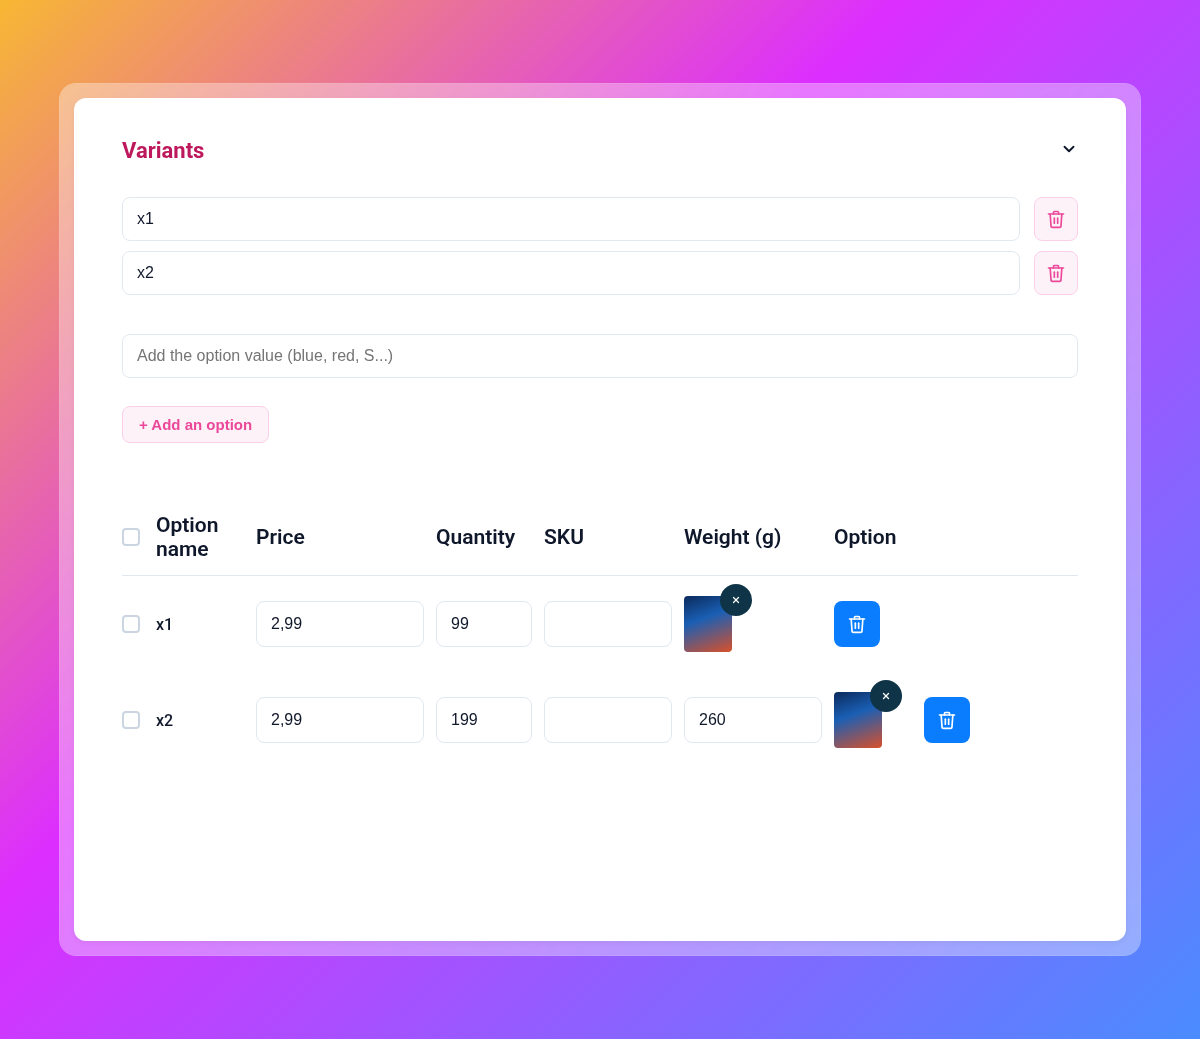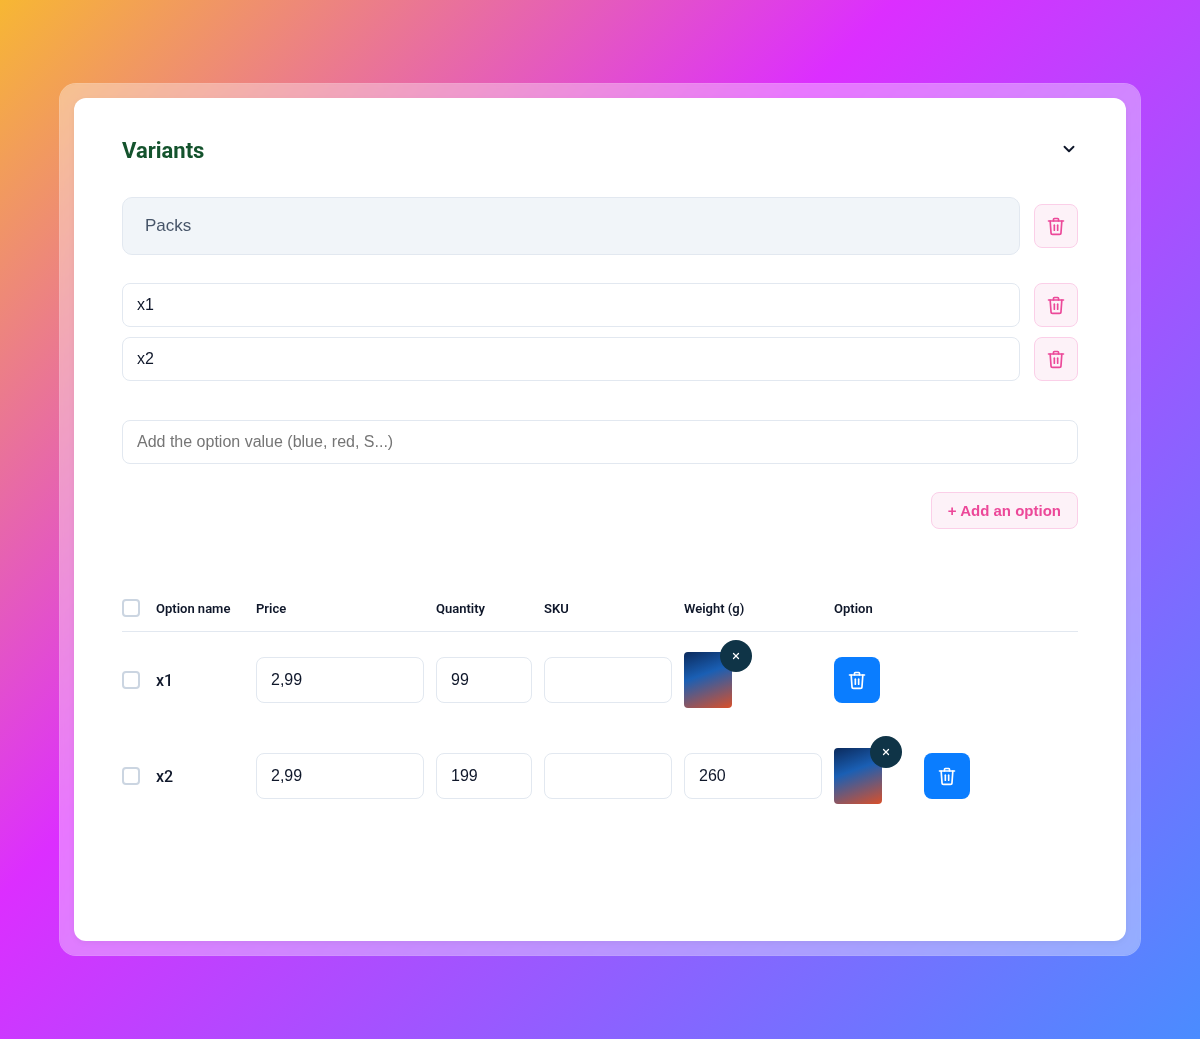--- a/index.html
+++ b/index.html
@@ -33,21 +33,21 @@
     overflow: hidden;
   }
   .section-header {
     display: flex;
     justify-content: space-between;
     align-items: center;
   }
   .section-title {
     font-size: 22px;
     font-weight: 700;
-    color: #14532d;
+    color: #be185d;
   }
   .chevron {
     color: #0f172a;
     cursor: pointer;
   }
   .section-desc {
     margin-top: 16px;
     font-size: 17px;
     color: #475569;
   }
@@ -108,21 +108,20 @@
     border: 1px solid #e2e8f0;
     border-radius: 8px;
     background: #ffffff;
     padding: 4px 14px;
     font-size: 16px;
     color: #94a3b8;
     margin-top: 29px;
   }
   .add-option-row {
     display: flex;
-    justify-content: flex-end;
     margin-top: 28px;
   }
   .add-option-btn {
     border: 1px solid #fbcfe8;
     background: #fdf2f8;
     color: #ec4899;
     font-size: 15px;
     font-weight: 600;
     padding: 9px 16px;
     border-radius: 8px;
@@ -136,21 +135,21 @@
     display: grid;
     grid-template-columns: 34px 100px 180px 108px 140px 150px 90px 60px;
     align-items: center;
     gap: 0;
   }
   .table-head {
     padding-bottom: 14px;
     border-bottom: 1px solid #e2e8f0;
   }
   .table-head .th {
-    font-size: 13px;
+    font-size: 21px;
     font-weight: 600;
     color: #0f172a;
   }
   .table-row {
     padding: 20px 0;
   }
   .chk {
     width: 18px;
     height: 18px;
     border: 2px solid #cbd5e1;
@@ -225,32 +224,20 @@
       <div class="section-title">Variants</div>
       <div class="chevron">
         <svg width="18" height="18" viewBox="0 0 24 24" fill="none" stroke="currentColor" stroke-width="2.5" stroke-linecap="round" stroke-linejoin="round">
             <polyline points="6 9 12 15 18 9"></polyline>
           </svg>
       </div>
     </div>
 
 
     <div class="option-block">
-      <div class="option-name-row">
-        <input class="option-name-input" value="Packs" style="">
-        <button class="icon-btn-pink">
-          <svg width="20" height="20" viewBox="0 0 24 24" fill="none" stroke-width="2" stroke-linecap="round" stroke-linejoin="round">
-              <polyline points="3 6 5 6 21 6"></polyline>
-              <path d="M19 6l-1 14a2 2 0 0 1-2 2H8a2 2 0 0 1-2-2L5 6"></path>
-              <path d="M10 11v6"></path>
-              <path d="M14 11v6"></path>
-              <path d="M9 6V4a1 1 0 0 1 1-1h4a1 1 0 0 1 1 1v2"></path>
-            </svg>
-        </button>
-      </div>
 
       <div class="values-block">
         <div class="value-row">
           <input class="value-input" value="x1" style="">
           <button class="icon-btn-pink">
             <svg width="20" height="20" viewBox="0 0 24 24" fill="none" stroke-width="2" stroke-linecap="round" stroke-linejoin="round">
                 <polyline points="3 6 5 6 21 6"></polyline>
                 <path d="M19 6l-1 14a2 2 0 0 1-2 2H8a2 2 0 0 1-2-2L5 6"></path>
                 <path d="M10 11v6"></path>
                 <path d="M14 11v6"></path>

